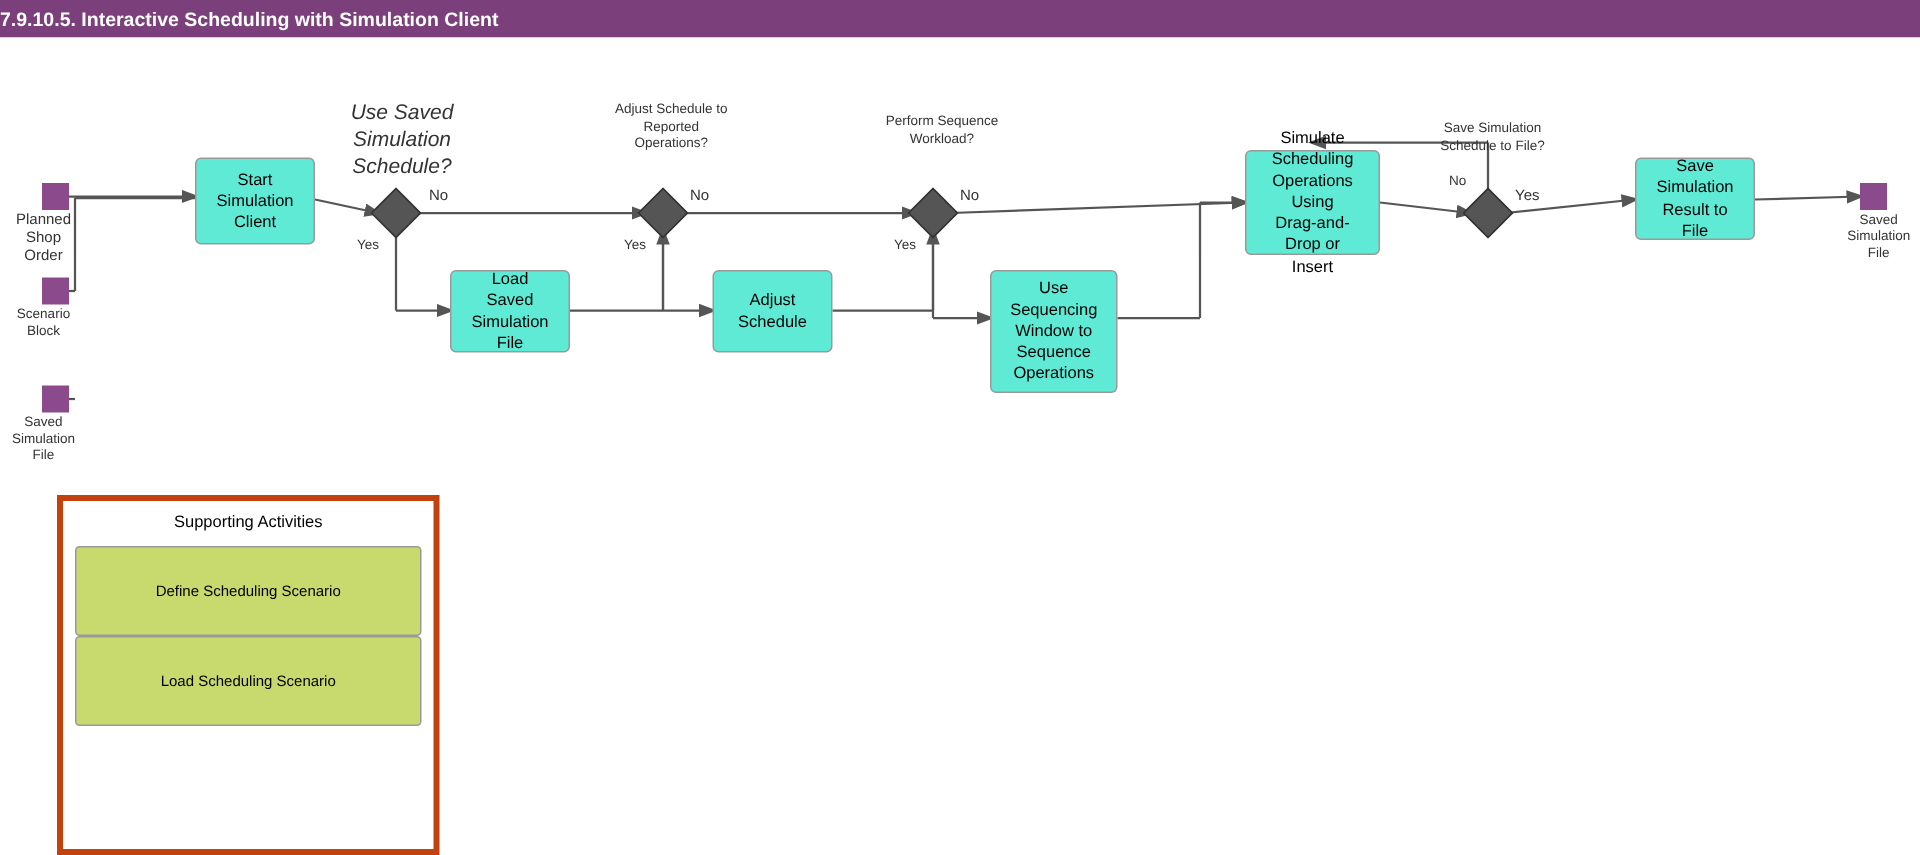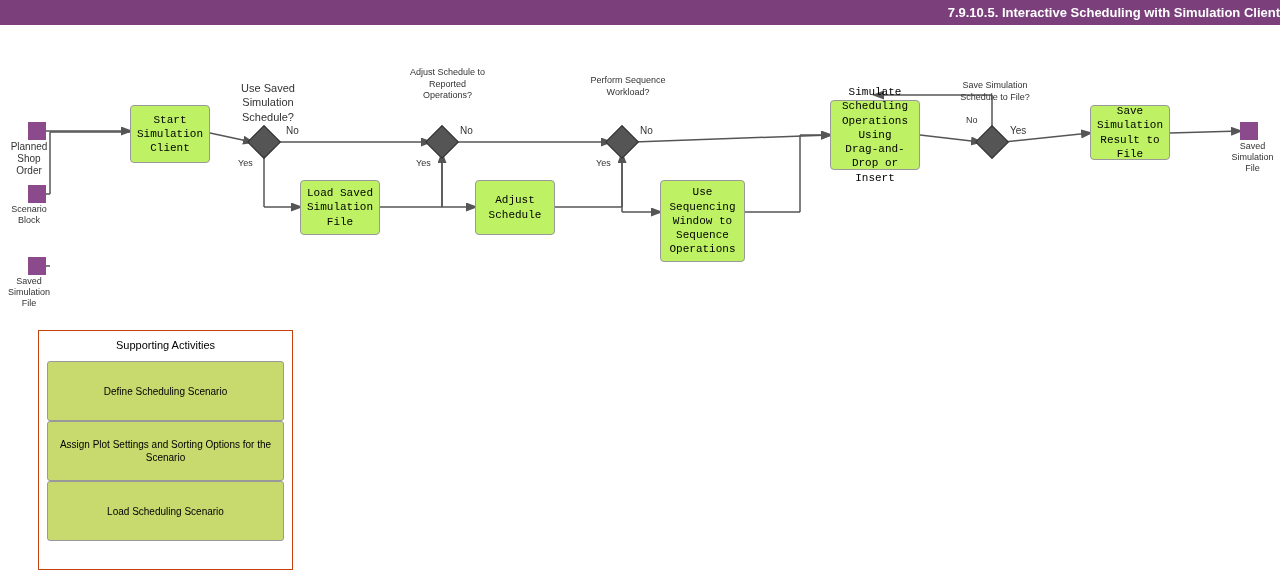--- a/index.html
+++ b/index.html
@@ -12,46 +12,45 @@
     }
     .diagram-container {
       width: 1280px;
       height: 570px;
       background: white;
       position: relative;
     }
     .title-bar {
       background: #7b3f7b;
       color: white;
-      text-align: right;
+      text-align: left;
       padding: 5px 0;
       font-size: 13px;
       font-weight: bold;
       width: 100%;
     }
     .main-area {
       position: relative;
       width: 100%;
       height: calc(100% - 26px);
       background: white;
     }
     
     .activity-box {
       position: absolute;
-      background: #bef264;
+      background: #5eead4;
       border: 1px solid #999;
       border-radius: 4px;
       text-align: center;
       font-size: 11px;
       display: flex;
       align-items: center;
       justify-content: center;
       padding: 16px;
       line-height: 1.3;
-      font-family: Liberation Mono, monospace;
     }
     
     .diamond {
       position: absolute;
       width: 24px;
       height: 24px;
       background: #555;
       transform: rotate(45deg);
       border: 1px solid #333;
     }
@@ -65,21 +64,21 @@
     
     .flow-label {
       position: absolute;
       font-size: 10px;
       color: #333;
       text-align: center;
     }
     
     .supporting-box {
       position: absolute;
-      border: 1px solid #c2410c;
+      border: 4px solid #c2410c;
       background: white;
       padding: 8px;
     }
     .supporting-title {
       text-align: center;
       font-size: 11px;
       margin-bottom: 10px;
     }
     .support-grid {
       display: grid;
@@ -201,21 +200,21 @@
 
     <div class="activity-box" style="left:830px; top:75px; width:90px; height:70px;">
       <span>Simulate Scheduling Operations Using Drag-and-Drop or Insert</span>
     </div>
 
     <div class="activity-box" style="left:1090px; top:80px; width:80px; height:55px;">
       <span>Save Simulation Result to File</span>
     </div>
 
     <div class="diamond" style="left:252px; top:105px;"></div>
-    <div class="flow-label" style="left:228px; top:56px; width:80px; font-size:11px; line-height:1.3;">Use Saved Simulation Schedule?</div>
+    <div class="flow-label" style="left:228px; top:40px; width:80px; font-size:14px; line-height:1.3;font-style:italic;">Use Saved Simulation Schedule?</div>
 
     <div class="diamond" style="left:430px; top:105px;"></div>
     <div class="flow-label" style="left:405px; top:42px; width:85px; font-size:9px; line-height:1.3;">Adjust Schedule to Reported Operations?</div>
 
     <div class="diamond" style="left:610px; top:105px;"></div>
     <div class="flow-label" style="left:588px; top:50px; width:80px; font-size:9px; line-height:1.3;">Perform Sequence Workload?</div>
 
     <div class="diamond" style="left:980px; top:105px;"></div>
     <div class="flow-label" style="left:950px; top:55px; width:90px; font-size:9px; line-height:1.3;">Save Simulation Schedule to File?</div>
 
@@ -231,22 +230,19 @@
 
     <div class="supporting-box" style="left:38px; top:305px; width:255px; height:240px;">
       <div class="supporting-title">
         <span>Supporting Activities</span>
       </div>
       <div class="support-grid">
         <div class="support-item">
           <span>Define Scheduling Scenario</span>
         </div>
         <div class="support-item">
-          <span>Assign Plot Settings and Sorting Options for the Scenario</span>
-        </div>
-        <div class="support-item">
           <span>Load Scheduling Scenario</span>
         </div>
       </div>
     </div>
 
   </div>
 </div>
 
 </body></html>

